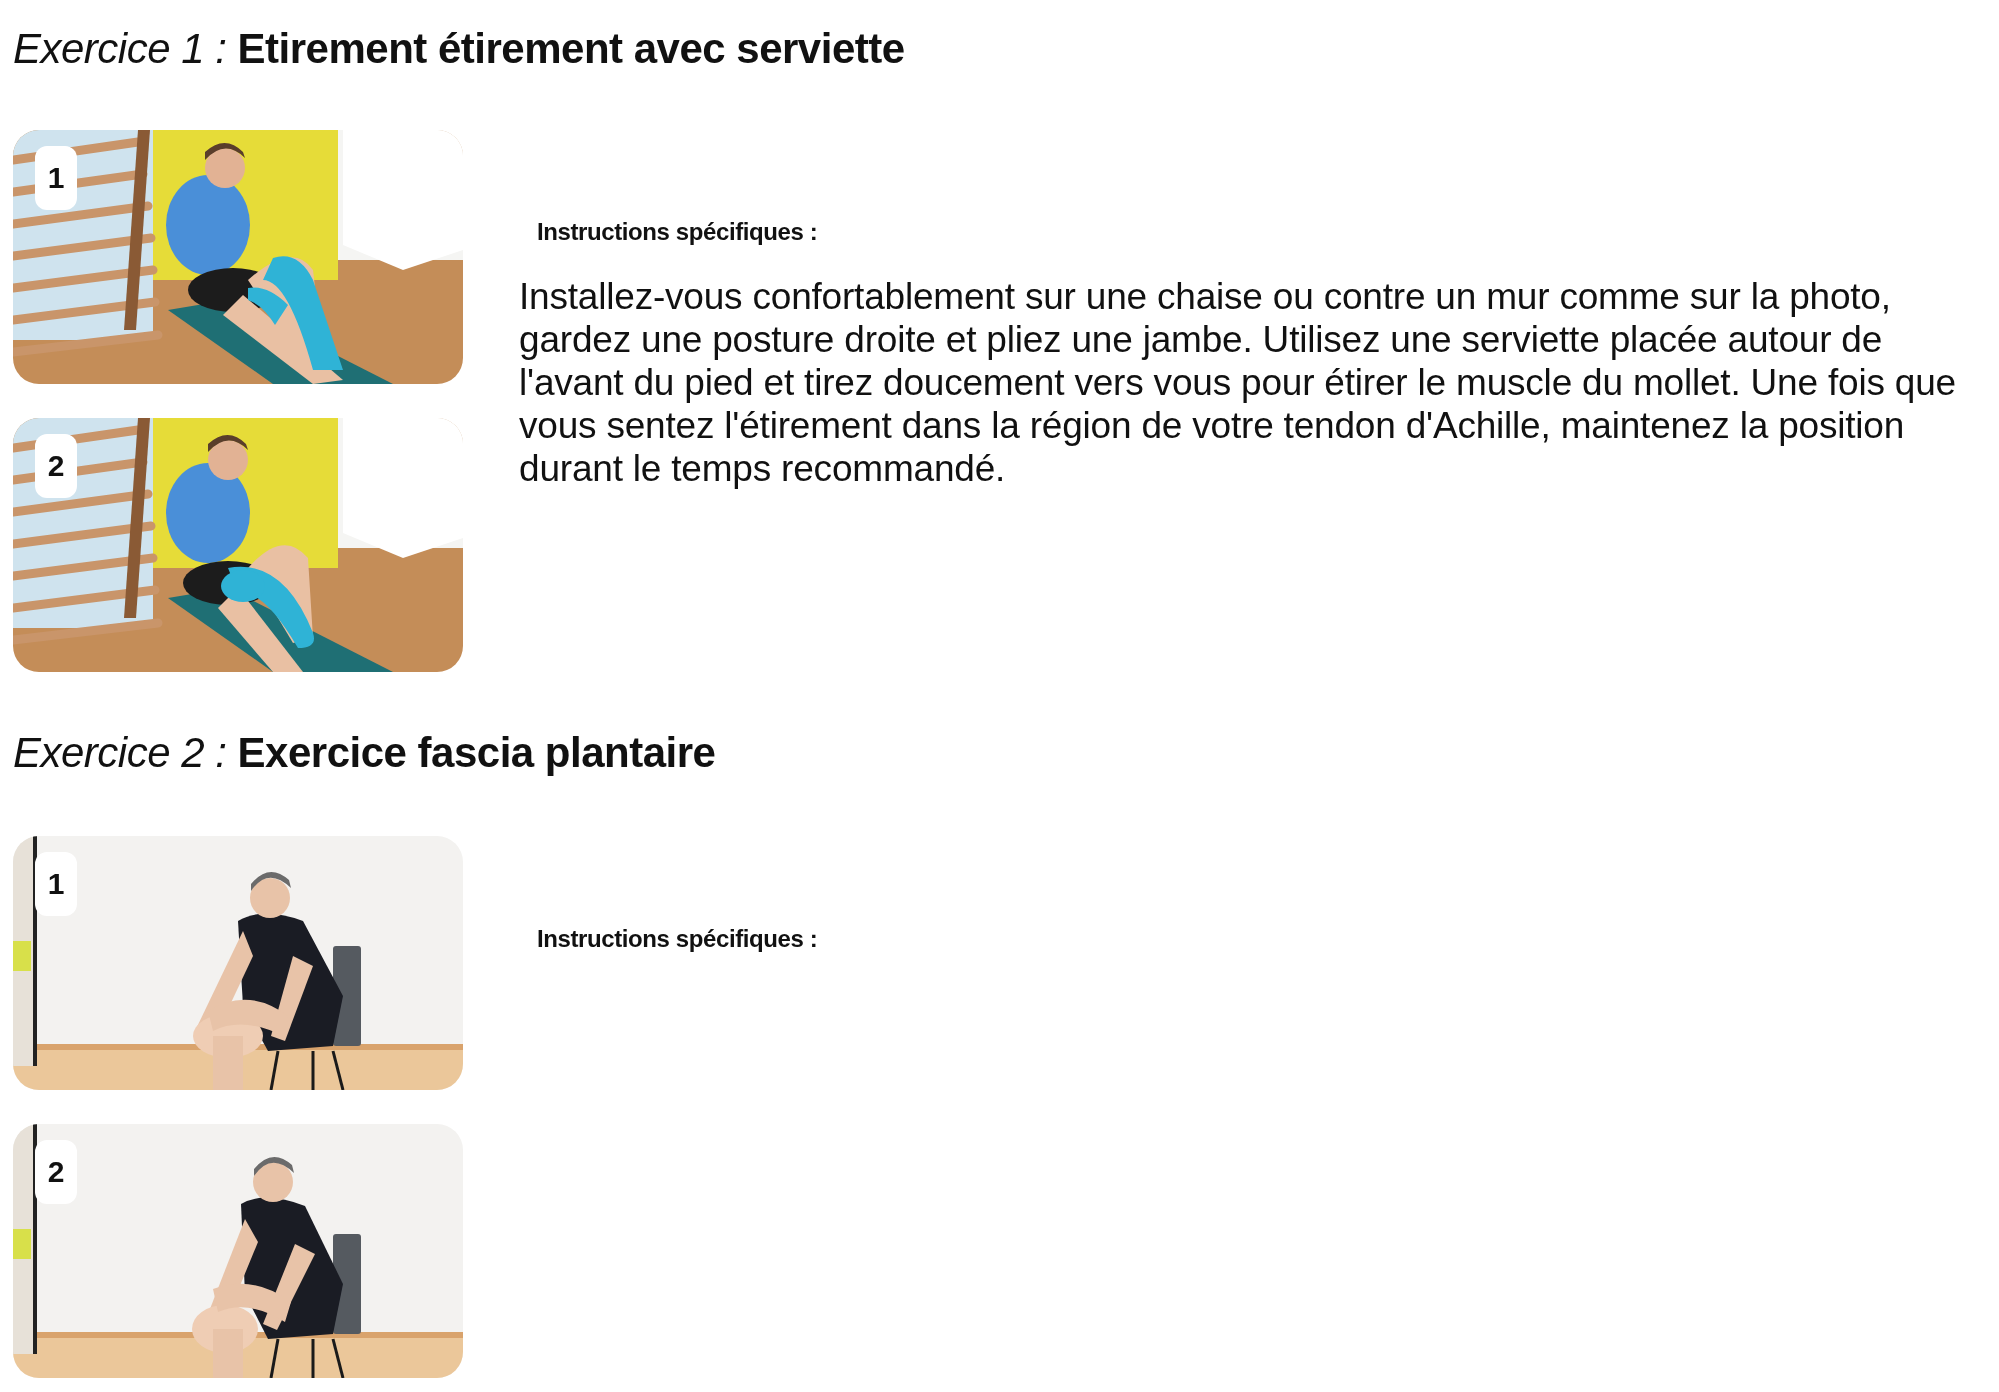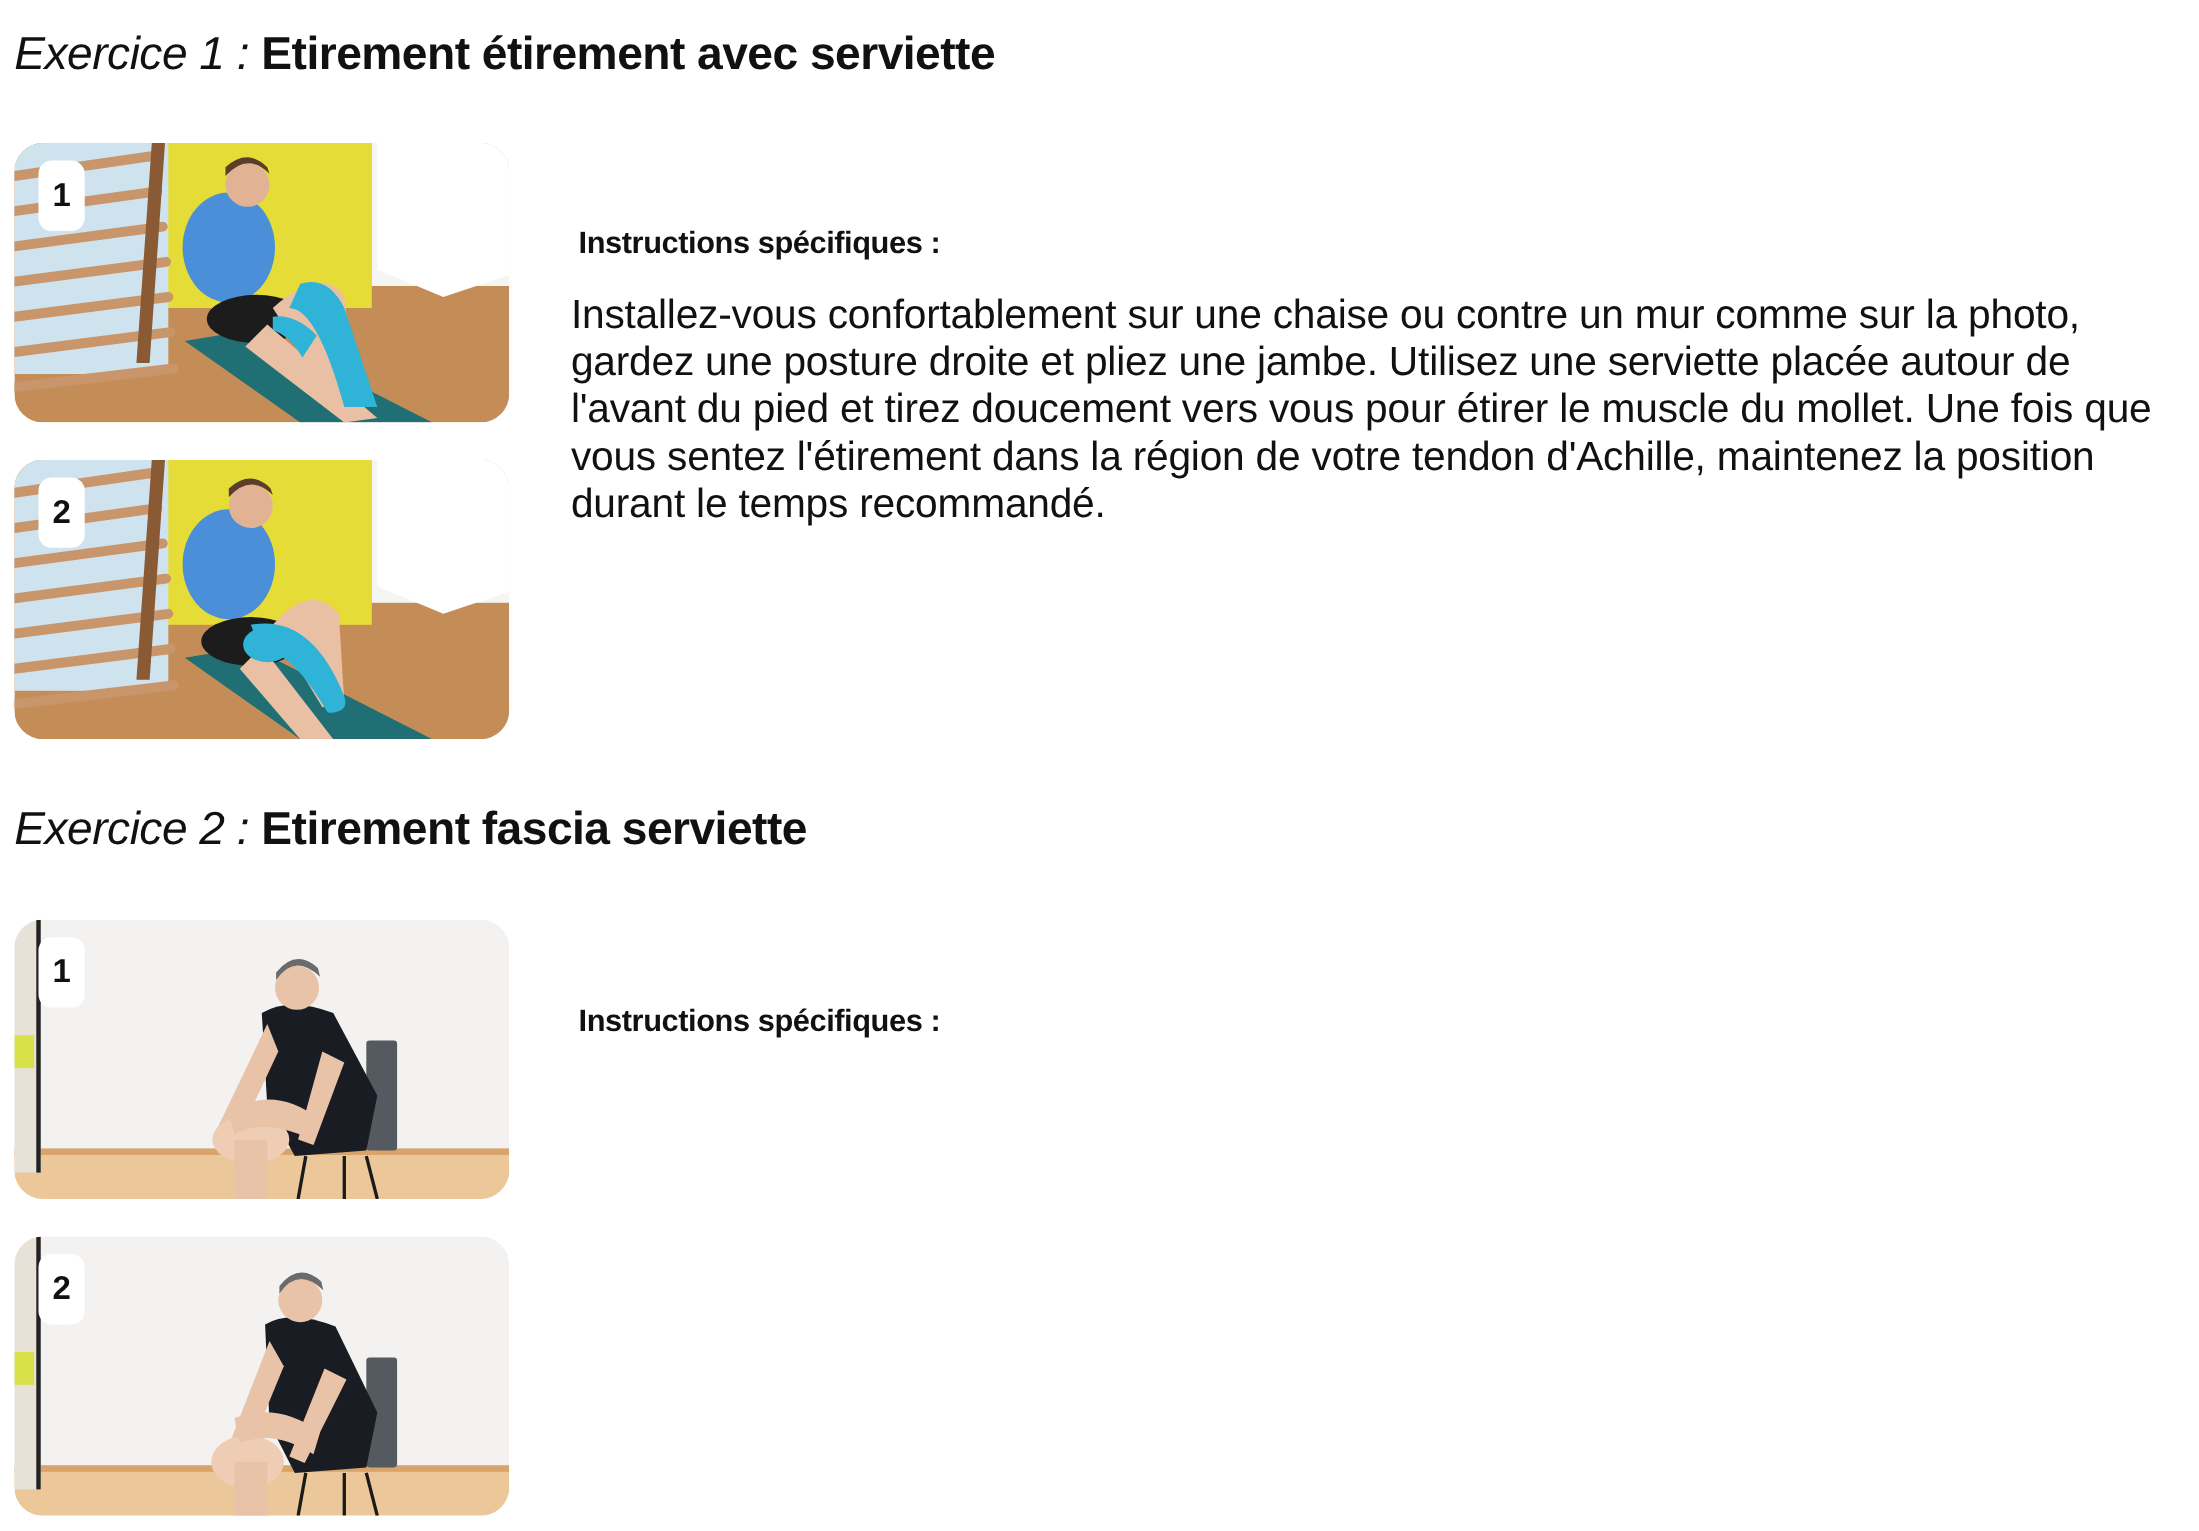--- a/index.html
+++ b/index.html
@@ -50,22 +50,22 @@
       font-size: 30px;
       color: #111;
     }
 
     .instructions {
       position: absolute;
       left: 519px;
       width: 1470px;
     }
     .instructions h3 {
-      margin: 7px;
-      font-size: 28px;
+      margin: 18px;
+      font-size: 24px;
       line-height: 50px;
       font-weight: bold;
       letter-spacing: -0.4px;
     }
     .instructions p {
       margin: 18px 0 0 0;
       font-size: 37px;
       line-height: 43px;
       letter-spacing: -0.2px;
     }
@@ -136,21 +136,21 @@
   </svg>
   <div class="step-badge">2</div>
 </div>
 
 <div class="instructions" style="top:189px;">
   <h3>Instructions spécifiques :</h3>
   <p>Installez-vous confortablement sur une chaise ou contre un mur comme sur la photo, gardez une posture droite et pliez une jambe. Utilisez une serviette placée autour de l'avant du pied et tirez doucement vers vous pour étirer le muscle du mollet. Une fois que vous sentez l'étirement dans la région de votre tendon d'Achille, maintenez la position durant le temps recommandé.</p>
 </div>
 
 <div class="exercise-title" style="top:728px;">
-  <span class="prefix">Exercice 2 : </span><span class="name">Etirement fascia serviette</span>
+  <span class="prefix">Exercice 2 : </span><span class="name">Exercice fascia plantaire</span>
 </div>
 
 <div class="photo" style="top:836px;">
   <svg viewBox="0 0 450 254" preserveAspectRatio="none">
     <rect x="0" y="0" width="450" height="254" fill="#f3f2f0"></rect>
     <rect x="0" y="212" width="450" height="42" fill="#ebc79a"></rect>
     <rect x="0" y="208" width="450" height="6" fill="#d9a36c"></rect>
     <rect x="0" y="0" width="24" height="230" fill="#e7e1d8"></rect>
     <rect x="20" y="0" width="4" height="230" fill="#222"></rect>
     <rect x="0" y="105" width="18" height="30" fill="#d8e04a"></rect>

